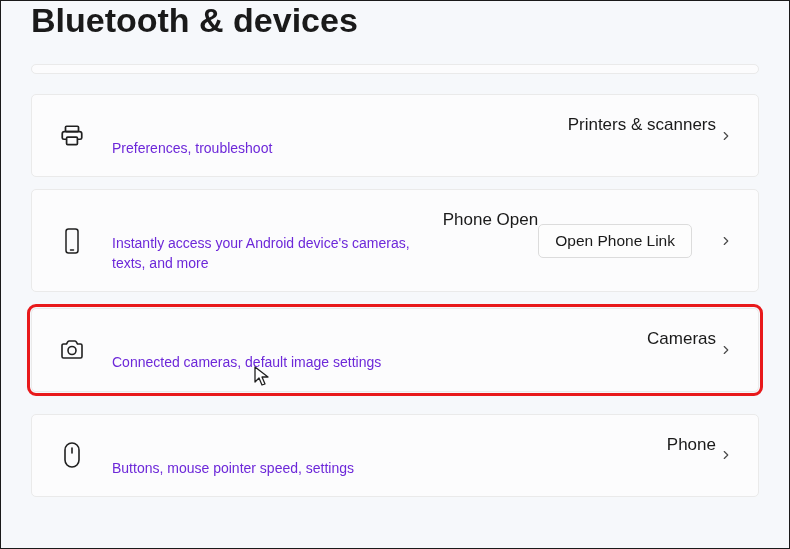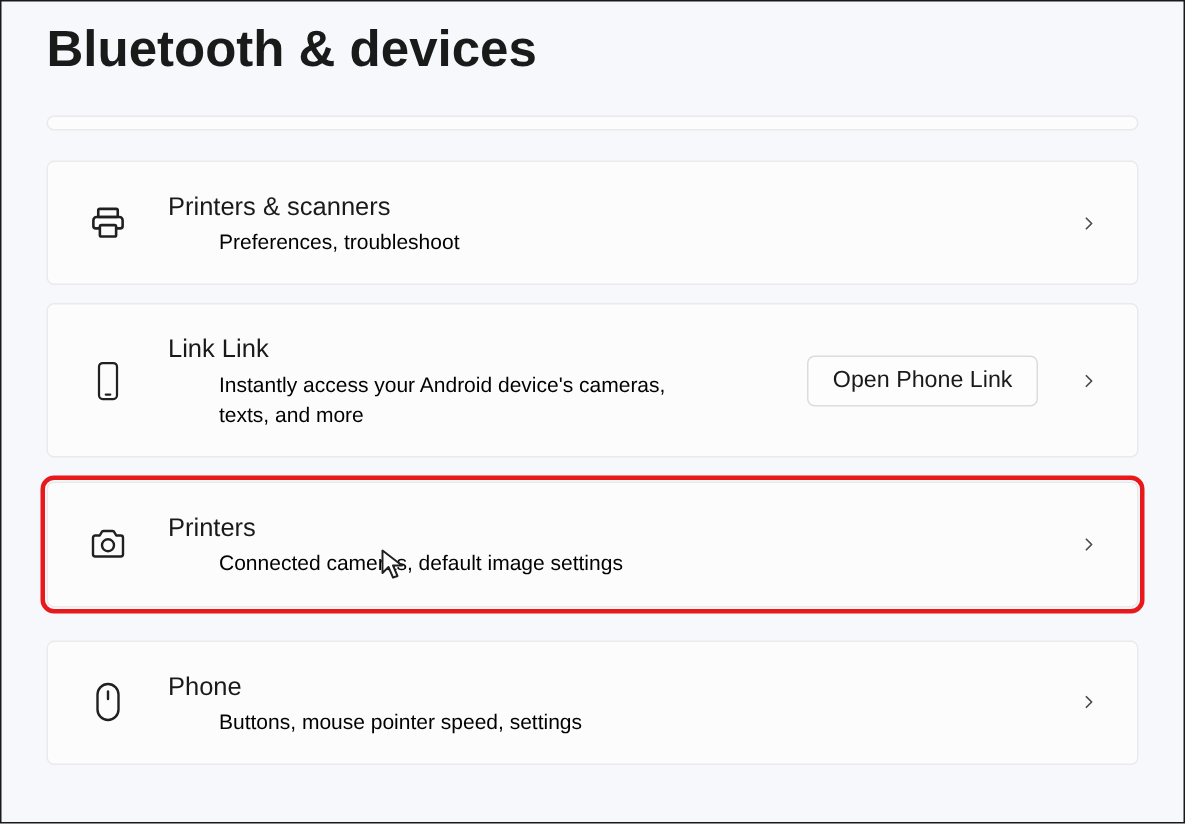--- a/index.html
+++ b/index.html
@@ -15,21 +15,21 @@
       border: 1px solid #1a1a1a;
       overflow: hidden;
     }
     .container {
       padding: 0 30px;
     }
     .page-title {
       font-size: 34px;
       font-weight: 600;
       color: #1a1a1a;
-      padding: 13px 0 24px 0;
+      padding: 0 0 24px 0;
     }
     .item-stub {
       background: #fcfcfd;
       border: 1px solid #eaeaea;
       border-radius: 5px;
       height: 10px;
       margin-bottom: 20px;
       box-shadow: 0 0 1px rgba(0,0,0,0.02);
     }
     .settings-card {
@@ -57,28 +57,28 @@
     }
     .card-text {
       flex: 1;
       padding-left: 22px;
     }
     .card-title {
       font-size: 17px;
       color: #1a1a1a;
       font-weight: 400;
       line-height: 1.4;
+      text-align: right;
     }
     .card-subtitle {
       font-size: 14px;
-      color: #000000;
+      color: #6d28d9;
       line-height: 1.4;
       margin-top: 2px;
       max-width: 330px;
-      margin-left: 34px;
     }
     .card-action {
       display: flex;
       align-items: center;
       gap: 24px;
     }
     .action-button {
       background: #fdfdfd;
       border: 1px solid #dcdcdc;
       border-radius: 5px;
@@ -137,42 +137,42 @@
   </div>
 
   <div class="settings-card">
     <div class="card-icon">
       <svg width="24" height="28" viewBox="0 0 24 28" fill="none" stroke="#202020" stroke-width="1.5" stroke-linecap="round" stroke-linejoin="round">
         <rect x="6" y="2" width="12" height="24" rx="2.5"></rect>
         <line x1="10.5" y1="23" x2="13.5" y2="23"></line>
       </svg>
     </div>
     <div class="card-text">
-      <div class="card-title">Link Link</div>
+      <div class="card-title">Phone Open</div>
       <div class="card-subtitle">Instantly access your Android device's cameras, texts, and more</div>
     </div>
     <div class="card-action">
       <button class="action-button">Open Phone Link</button>
       <div class="chevron">
         <svg width="14" height="14" viewBox="0 0 24 24" fill="none" stroke="#4a4a4a" stroke-width="2" stroke-linecap="round" stroke-linejoin="round">
           <polyline points="9 18 15 12 9 6"></polyline>
         </svg>
       </div>
     </div>
   </div>
 
   <div class="settings-card highlighted">
     <div class="card-icon">
       <svg width="28" height="24" viewBox="0 0 28 24" fill="none" stroke="#202020" stroke-width="1.6" stroke-linecap="round" stroke-linejoin="round">
         <path d="M4 7.5A1.5 1.5 0 0 1 5.5 6h3l1.2-2.1A1.5 1.5 0 0 1 11 3h6a1.5 1.5 0 0 1 1.3.9L19.5 6h3A1.5 1.5 0 0 1 24 7.5v11A1.5 1.5 0 0 1 22.5 20h-17A1.5 1.5 0 0 1 4 18.5v-11z"></path>
         <circle cx="14" cy="12.5" r="4"></circle>
       </svg>
     </div>
     <div class="card-text">
-      <div class="card-title">Printers</div>
+      <div class="card-title">Cameras</div>
       <div class="card-subtitle">Connected cameras, default image settings</div>
     </div>
     <div class="card-action">
       <div class="chevron">
         <svg width="14" height="14" viewBox="0 0 24 24" fill="none" stroke="#4a4a4a" stroke-width="2" stroke-linecap="round" stroke-linejoin="round">
           <polyline points="9 18 15 12 9 6"></polyline>
         </svg>
       </div>
     </div>
   </div>

